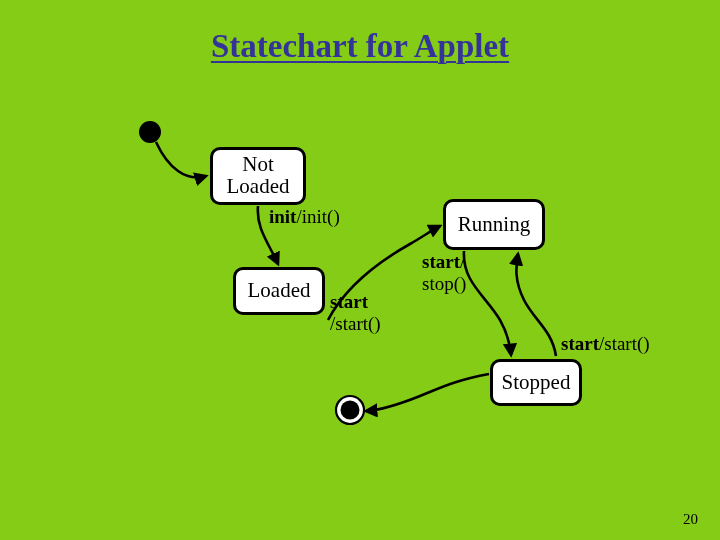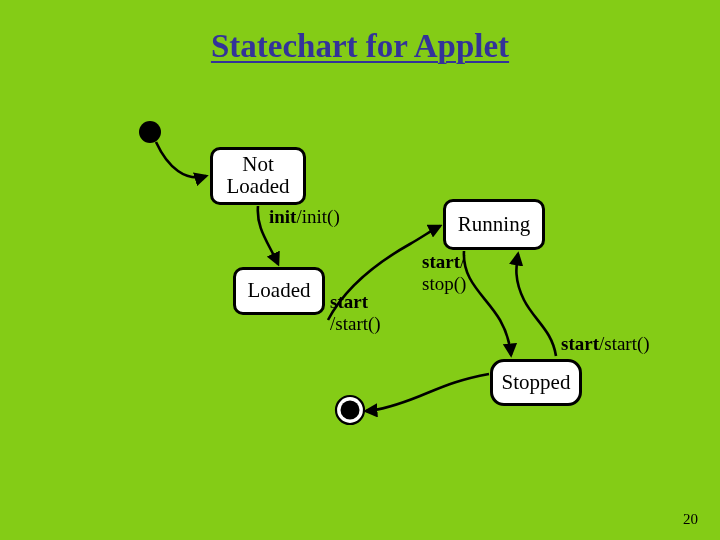--- a/index.html
+++ b/index.html
@@ -63,21 +63,21 @@
     left: 210px; top: 147px; width: 96px; height: 58px;
     font-size: 21px;
   }
   #state-loaded {
     left: 233px; top: 267px; width: 92px; height: 48px;
   }
   #state-running {
     left: 443px; top: 199px; width: 102px; height: 51px;
   }
   #state-stopped {
-    left: 490px; top: 359px; width: 92px; height: 47px; border-radius: 14px;
+    left: 490px; top: 359px; width: 92px; height: 47px;
   }
   .edge-label {
     position: absolute;
     font-family: "Liberation Serif", serif;
     font-size: 19px;
     color: #000000;
     white-space: nowrap;
     line-height: 1.15;
   }
   .edge-label b { font-weight: bold; }

